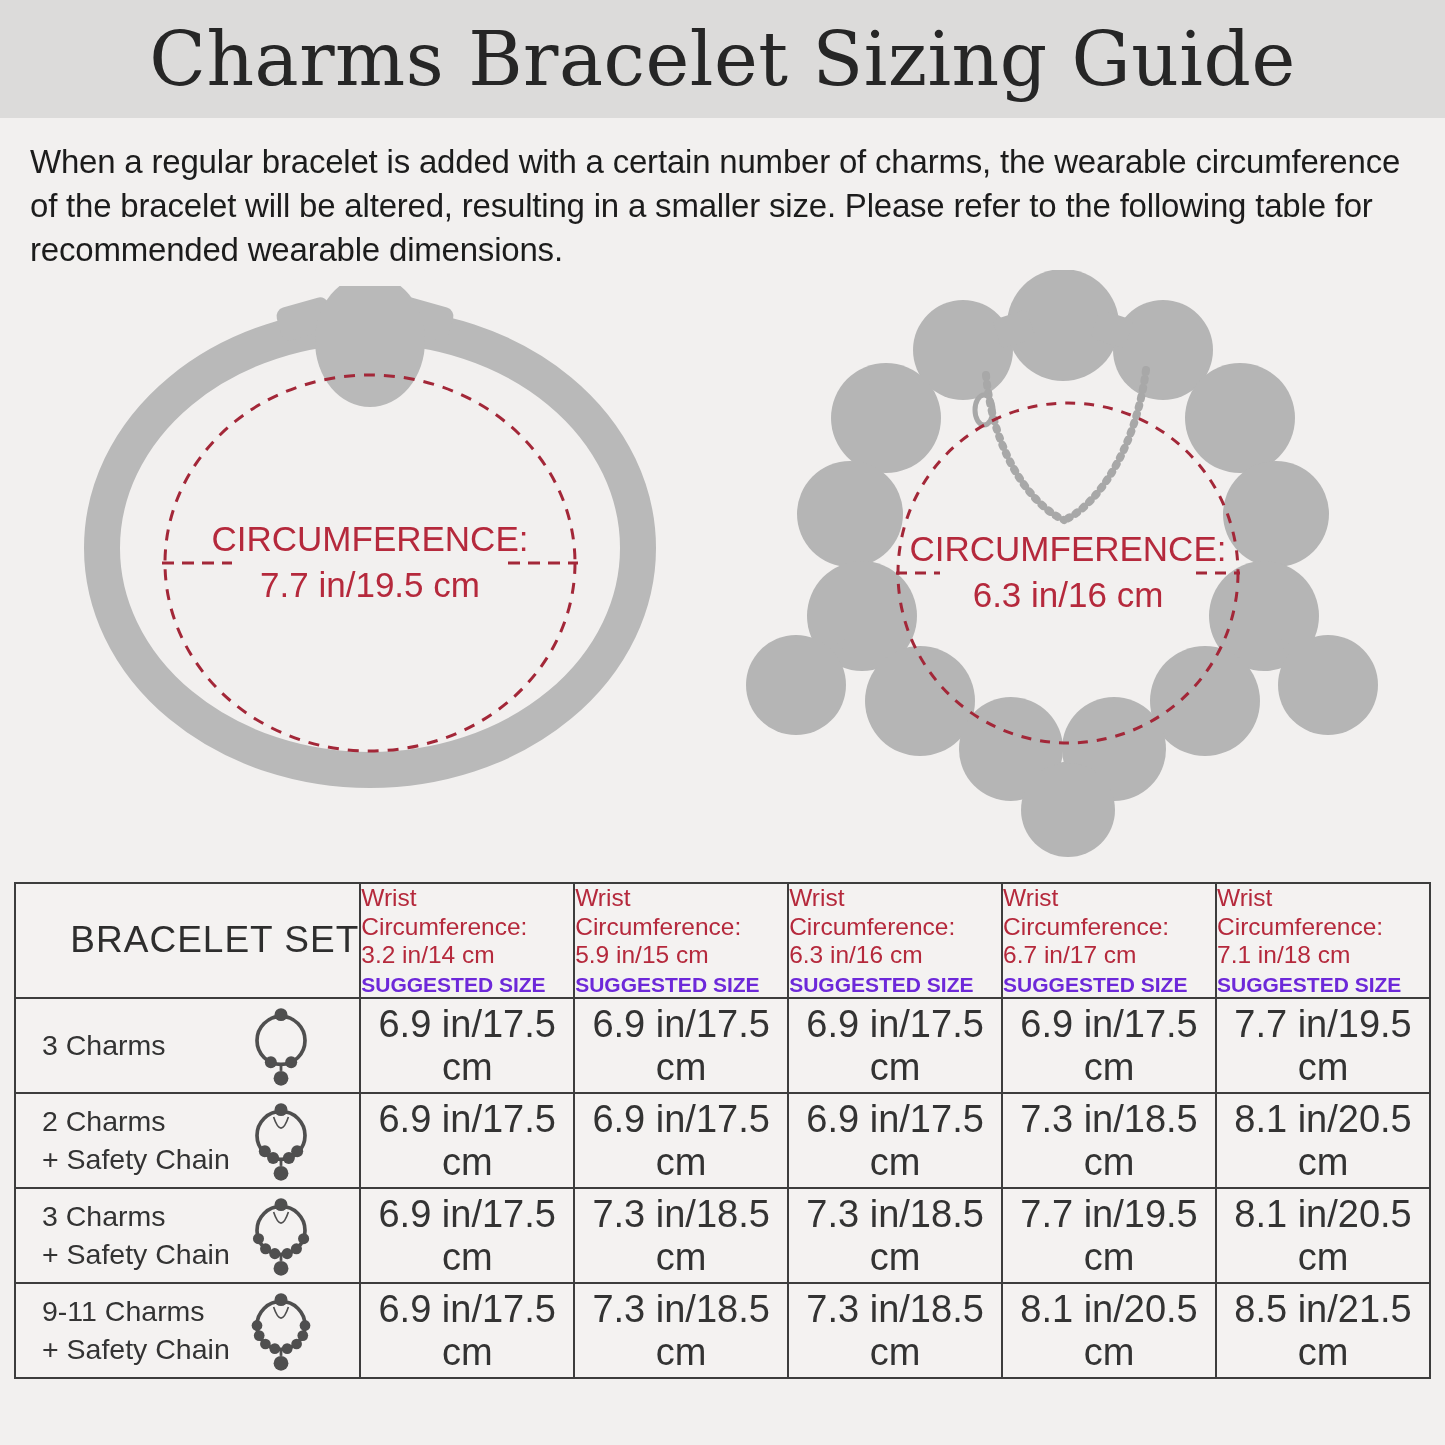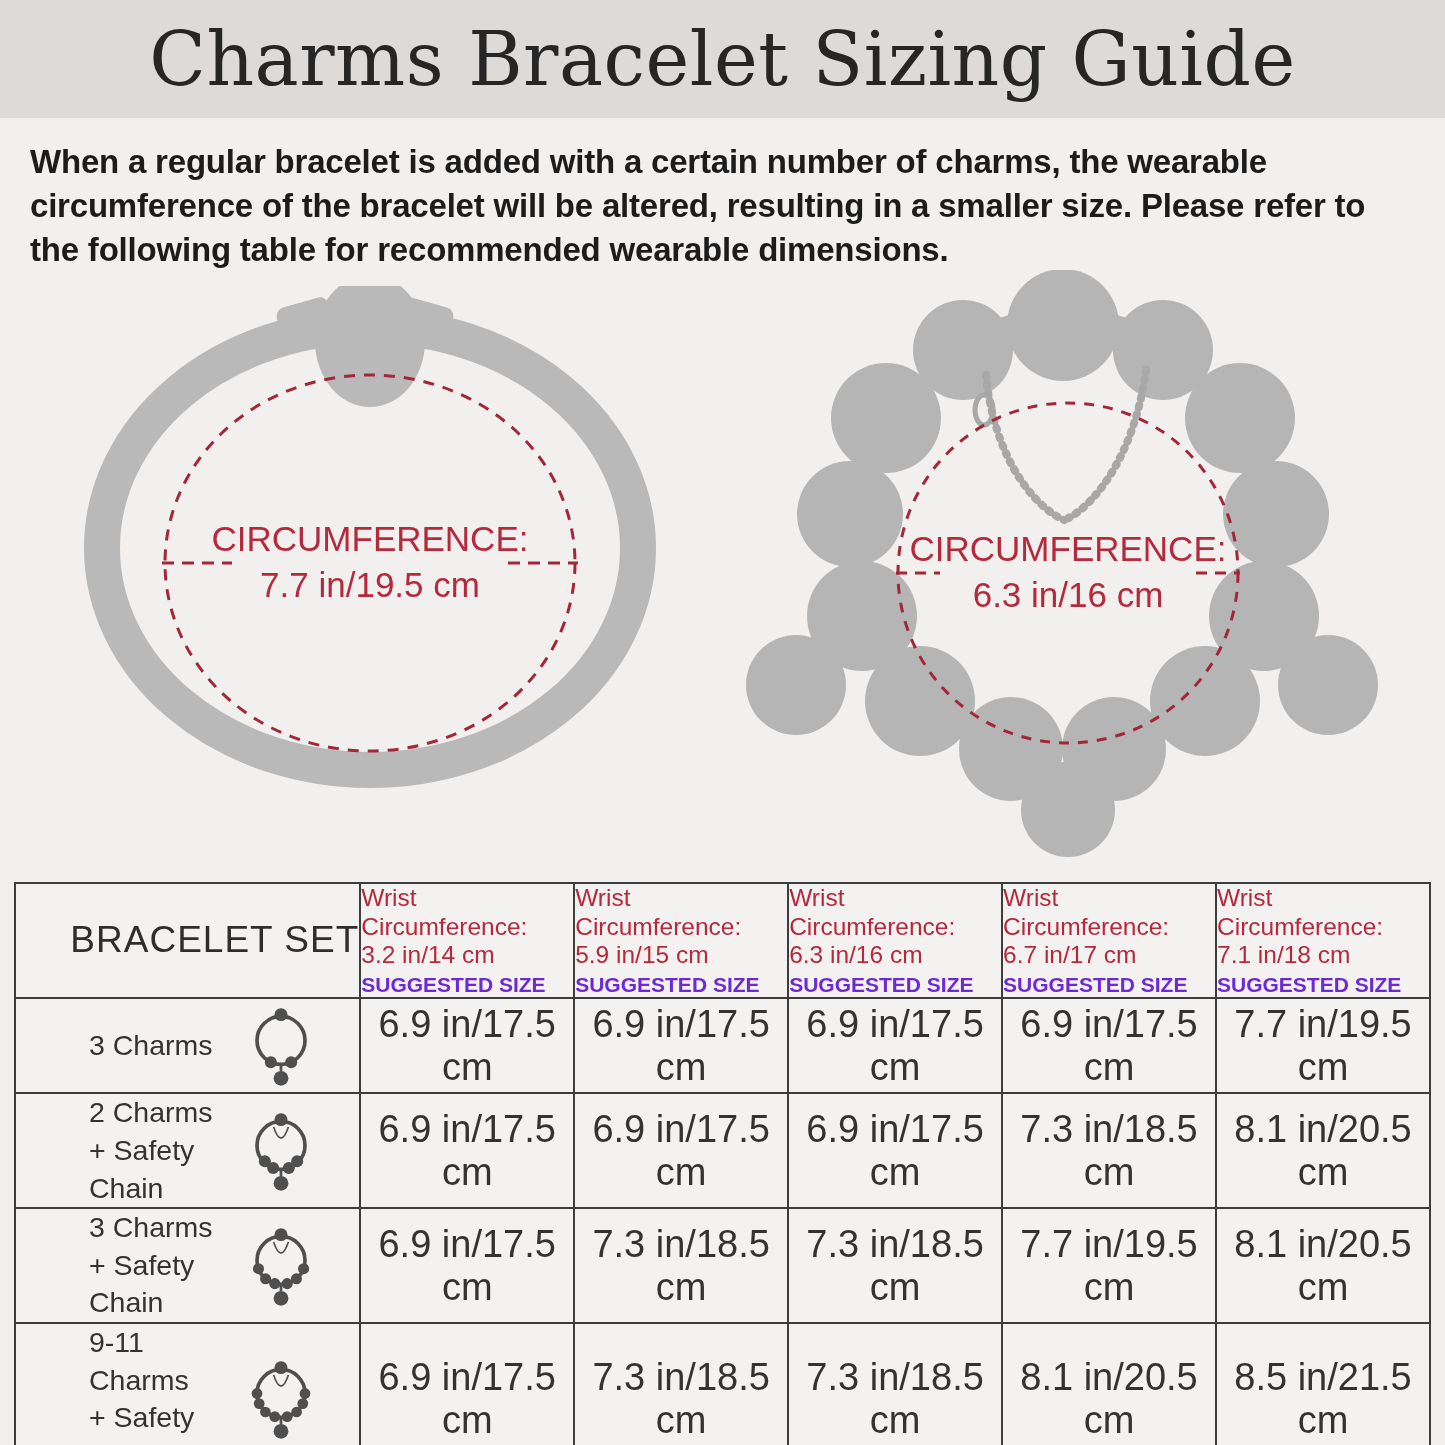--- a/index.html
+++ b/index.html
@@ -25,21 +25,20 @@
     color:#262626;
   }
   
   .intro{
     margin:22px 30px 0 30px;
     max-width:1392px;
     font-size:33px;
     line-height:1.33;
     letter-spacing:-0.2px;
     color:#1c1c1c;
-    font-weight:bold;
   }
   
   .figures{
     position:relative;
     height:596px;
     margin-top:4px;
   }
   .fig{position:absolute;}
   .fig-plain{left:40px;top:10px;}
   .fig-charm{left:728px;top:-6px;}
@@ -92,21 +91,21 @@
     text-align:center;
     font-size:38px;
     color:#333333;
     height:93px;
   }
   td.set-cell{height:93px;}
   .set-inner{
     display:flex;
     align-items:center;
     justify-content:space-between;
-    padding-left:73px;
+    padding-left:26px;
     padding-right:42px;
     height:100%;
   }
   .set-label{
     font-size:28.5px;
     color:#333333;
     line-height:1.32;
     text-align:left;
   }
   .row-icon{flex:0 0 auto;}

